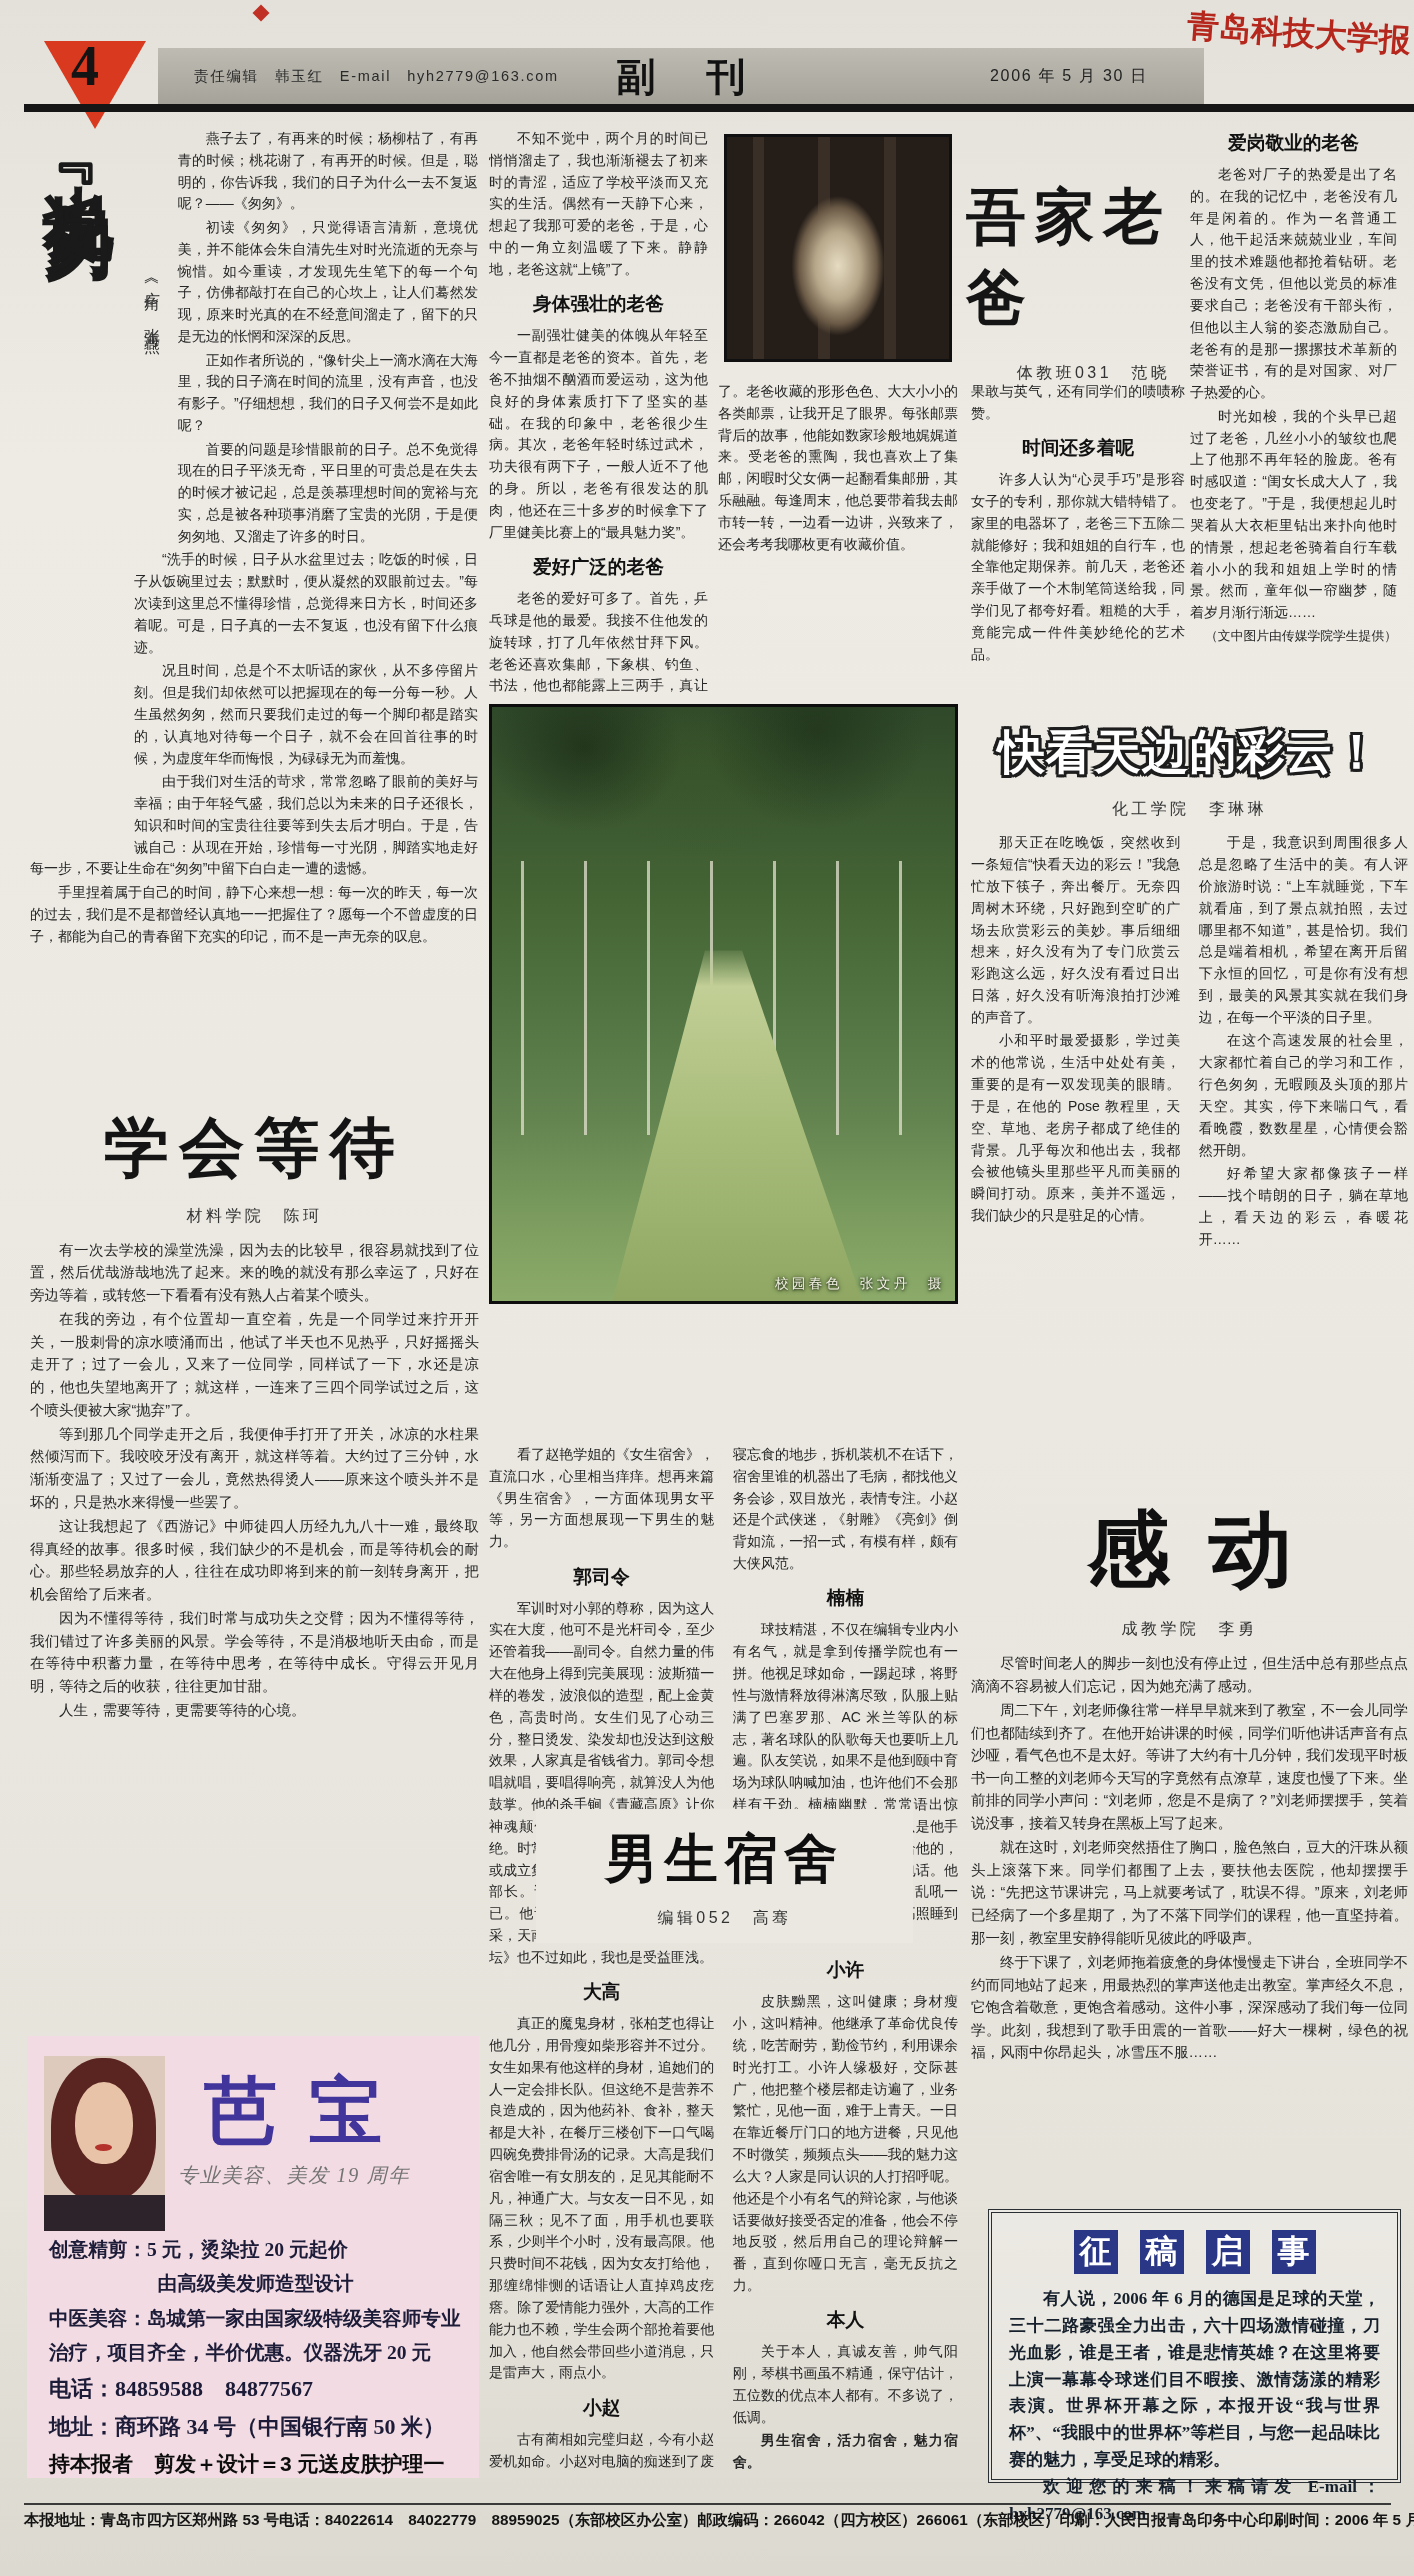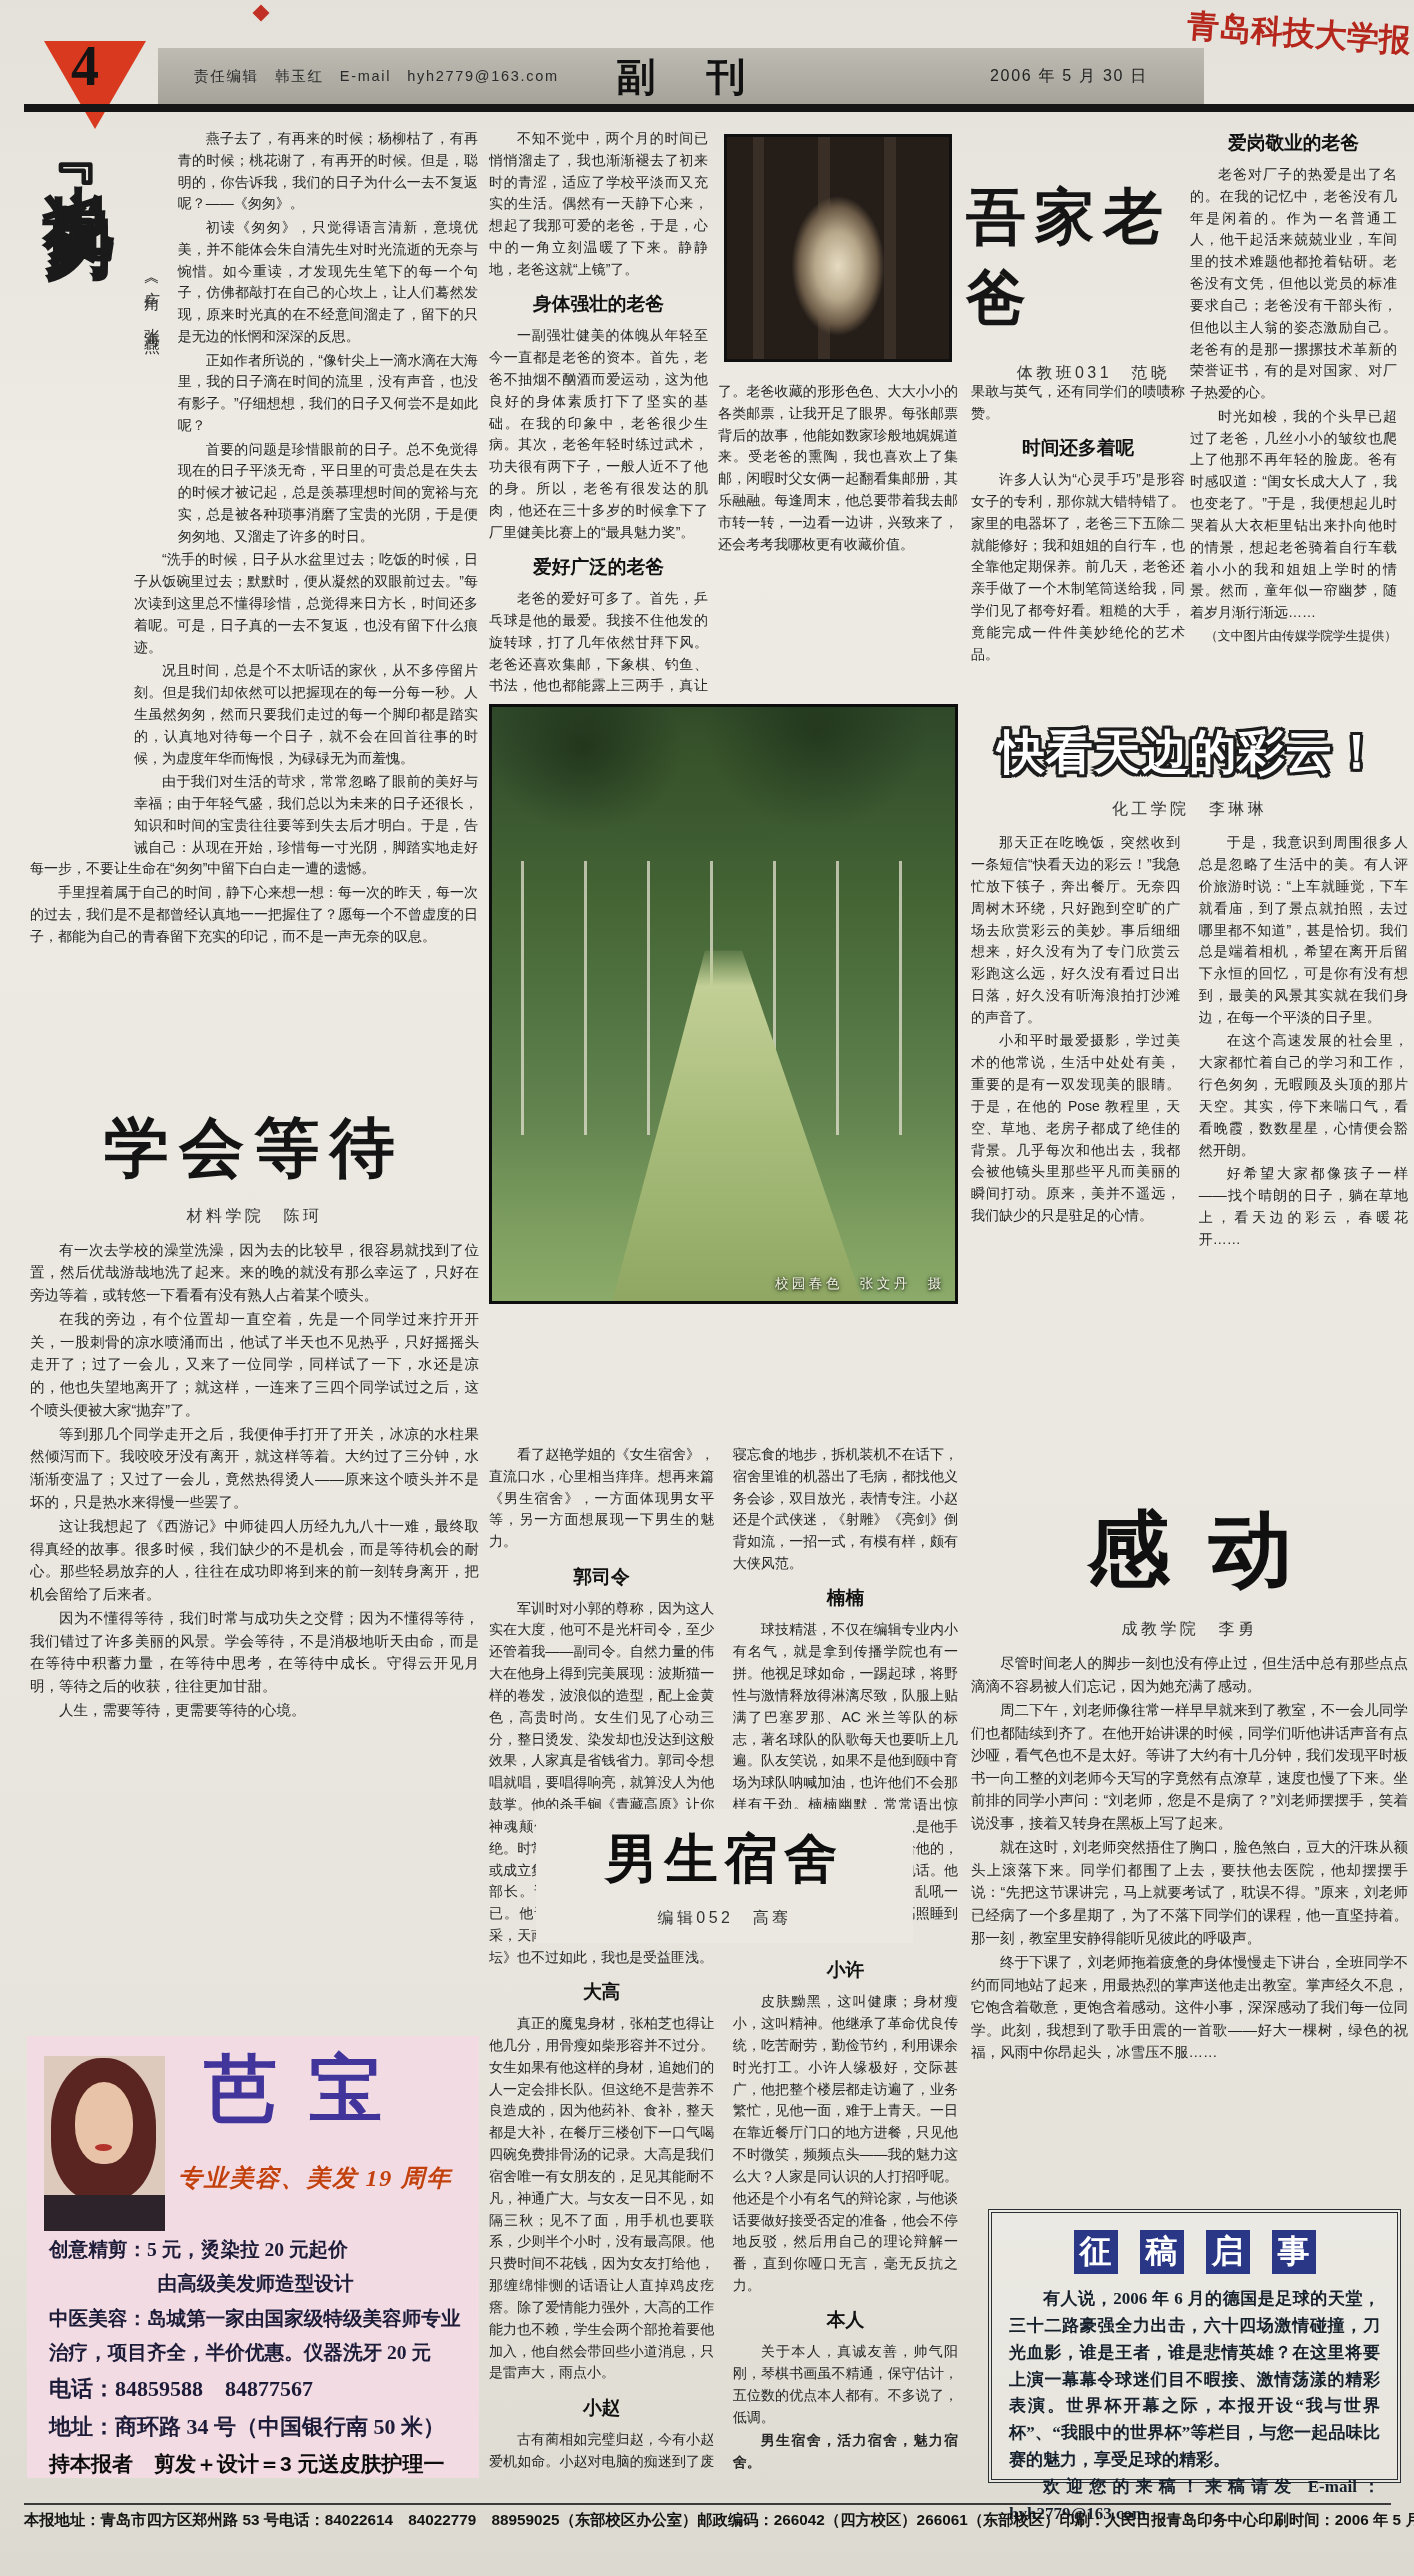--- a/index.html
+++ b/index.html
@@ -51,22 +51,22 @@
     radial-gradient(ellipse 34% 70% at 70% 12%,rgba(22,38,18,.5),transparent 70%),
     radial-gradient(ellipse 40% 60% at 45% 30%,rgba(60,88,40,.5),transparent 72%);}
   .treecap{position:absolute;right:10.2px;bottom:8.5px;color:#f4f2e6;font-size:13.6px;letter-spacing:3.4px;text-shadow:0 0.9px 2.6px #1c2914,0 0 5.1px #1c2914;}
   
   .ad{left:27px;top:2036px;width:452px;height:442px;background:#f3dbe4;box-sizing:border-box;overflow:hidden;}
   .ad-photo{position:absolute;left:17px;top:20.4px;width:121px;height:175px;background:#decabd;overflow:hidden;}
   .ad-hair{position:absolute;left:6.8px;top:1.7px;width:105px;height:143px;border-radius:48% 48% 42% 42%;background:#5a2520;}
   .ad-face{position:absolute;left:31px;top:25.5px;width:58px;height:82px;border-radius:50% 50% 46% 46%;background:#e9c3a8;}
   .ad-lips{position:absolute;left:51px;top:88px;width:17px;height:6.8px;border-radius:50%;background:#b3322c;}
   .ad-shirt{position:absolute;left:0;bottom:0;width:100%;height:36px;background:#2c242a;}
-  .ad-title{position:absolute;left:177px;top:5px;font-size:73px;font-weight:900;color:#41349b;letter-spacing:32px;font-family:"Liberation Serif",serif;}
-  .ad-sub{position:absolute;left:151px;top:126px;font-size:24px;font-weight:bold;font-style:italic;color:#c2410c;font-family:"Liberation Serif",serif;letter-spacing:1.7px;}
+  .ad-title{position:absolute;left:177px;top:27px;font-size:73px;font-weight:900;color:#41349b;letter-spacing:32px;font-family:"Liberation Serif",serif;}
+  .ad-sub{position:absolute;left:151px;top:126px;font-size:20px;font-weight:normal;font-style:italic;color:#737373;font-family:"Liberation Serif",serif;letter-spacing:1.7px;}
   .ad-lines{position:absolute;left:22px;top:197px;width:413px;font-family:"Liberation Serif",serif;color:#1c1c38;}
   .ad-l{font-size:19.6px;font-weight:bold;line-height:1.75;}
   .ad-l.center{text-align:center;}
   .ad-phone,.ad-addr{font-size:22px;font-weight:bold;line-height:1.7;}
   .ad-promo{font-size:21px;font-weight:900;color:#0d0d0d;line-height:1.8;font-family:"Liberation Sans",sans-serif;}
   
   .notice{left:988px;top:2209px;width:413px;height:274px;border:4.3px double #2a2f33;box-sizing:border-box;padding:13.6px 17px;background:rgba(255,255,255,0.25);}
   .notice-title{display:flex;justify-content:center;gap:22px;margin:3.4px 0 12px 0;}
   .notice-char{width:44px;height:44px;background:#2a3786;color:#fff;font-size:32px;font-weight:bold;display:flex;align-items:center;justify-content:center;font-family:"Liberation Serif",serif;}
   .notice-body{font-size:17px;line-height:1.58;text-align:justify;color:#16202c;font-weight:600;font-family:"Liberation Serif",serif;}

